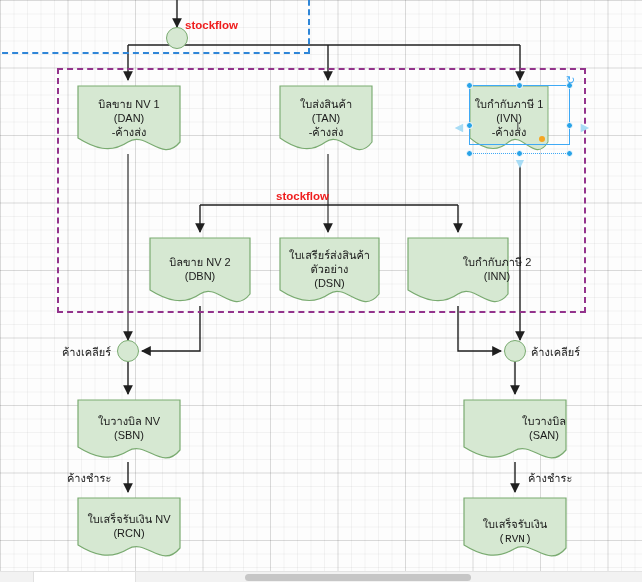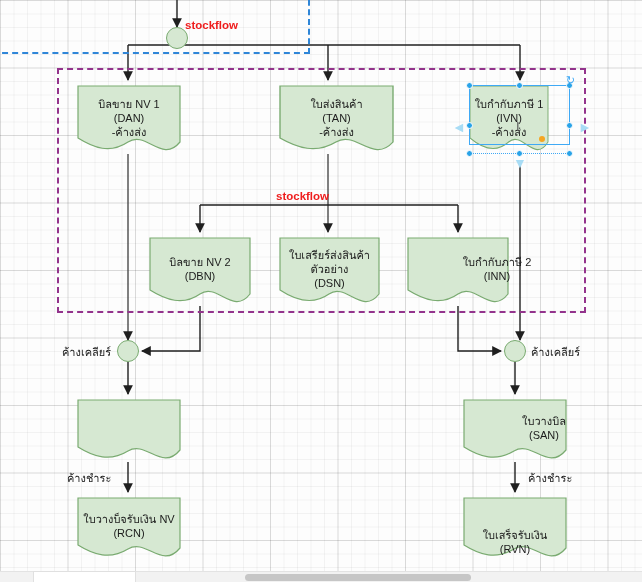--- a/index.html
+++ b/index.html
@@ -208,21 +208,21 @@
 
   <div class="doc-node" style="left:78px; top:86px; width:102px; height:68px;">
     <svg viewBox="0 0 102 68" preserveAspectRatio="none">
       <path d="M0,0 H102 V56 C84,78 68,44 50,56 C32,68 16,62 0,52 Z" fill="#d6e8d2" stroke="#7aab71" stroke-width="1.2"></path>
     </svg>
     <div class="doc-label" style="top:11px;">บิลขาย NV 1
 (DAN)
 -ค้างส่ง</div>
   </div>
 
-  <div class="doc-node" style="left:280px; top:86px; width:113px; height:68px;">
+  <div class="doc-node" style="left:280px; top:86px; width:92px; height:68px;">
     <svg viewBox="0 0 97 68" preserveAspectRatio="none">
       <path d="M0,0 H97 V56 C80,78 65,44 48,56 C31,68 15,62 0,52 Z" fill="#d6e8d2" stroke="#7aab71" stroke-width="1.2"></path>
     </svg>
     <div class="doc-label" style="top:11px;">ใบส่งสินค้า
 (TAN)
 -ค้างส่ง</div>
   </div>
 
   <div class="doc-node" style="left:470px; top:86px; width:78px; height:68px;">
     <svg viewBox="0 0 99 68" preserveAspectRatio="none">
@@ -255,43 +255,45 @@
       <path d="M0,0 H100 V56 C83,78 67,44 50,56 C33,68 16,62 0,52 Z" fill="#d6e8d2" stroke="#7aab71" stroke-width="1.2"></path>
     </svg>
     <div class="doc-label" style="top:17px;margin-left:39px;">ใบกำกับภาษี 2
 (INN)</div>
   </div>
 
   <div class="doc-node" style="left:78px; top:400px; width:102px; height:62px;">
     <svg viewBox="0 0 102 62" preserveAspectRatio="none">
       <path d="M0,0 H102 V50 C84,72 68,40 50,51 C32,62 16,57 0,47 Z" fill="#d6e8d2" stroke="#7aab71" stroke-width="1.2"></path>
     </svg>
+    <div class="doc-label" style="top:14px;">ใบวางบิล NV
+(SBN)</div>
   </div>
 
   <div class="doc-node" style="left:464px; top:400px; width:102px; height:62px;">
     <svg viewBox="0 0 102 62" preserveAspectRatio="none">
       <path d="M0,0 H102 V50 C84,72 68,40 50,51 C32,62 16,57 0,47 Z" fill="#d6e8d2" stroke="#7aab71" stroke-width="1.2"></path>
     </svg>
     <div class="doc-label" style="top:14px;padding-left:29px;">ใบวางบิล
 (SAN)</div>
   </div>
 
   <div class="doc-node" style="left:78px; top:498px; width:102px; height:62px;">
     <svg viewBox="0 0 102 62" preserveAspectRatio="none">
       <path d="M0,0 H102 V50 C84,72 68,40 50,51 C32,62 16,57 0,47 Z" fill="#d6e8d2" stroke="#7aab71" stroke-width="1.2"></path>
     </svg>
-    <div class="doc-label" style="top:14px;">ใบวางบ็จรับเงิน NV
+    <div class="doc-label" style="top:14px;">ใบเสร็จรับเงิน NV
 (RCN)</div>
   </div>
 
   <div class="doc-node" style="left:464px; top:498px; width:102px; height:62px;">
     <svg viewBox="0 0 102 62" preserveAspectRatio="none">
       <path d="M0,0 H102 V50 C84,72 68,40 50,51 C32,62 16,57 0,47 Z" fill="#d6e8d2" stroke="#7aab71" stroke-width="1.2"></path>
     </svg>
-    <div class="doc-label" style="top:30px;">ใบเสร็จรับเงิน
+    <div class="doc-label" style="top:20px;font-family:Liberation Mono, monospace;">ใบเสร็จรับเงิน
 (RVN)</div>
   </div>
 
   <div class="circle-node" style="left:166px; top:27px; width:22px; height:22px;"></div>
   <div class="circle-node" style="left:117px; top:340px; width:22px; height:22px;"></div>
   <div class="circle-node" style="left:504px; top:340px; width:22px; height:22px;"></div>
 
   <div class="flow-label stock" style="left:185px; top:19px;">stockflow</div>
   <div class="flow-label stock" style="left:276px; top:190px;">stockflow</div>
   <div class="flow-label" style="left:62px; top:343px;">ค้างเคลียร์</div>

